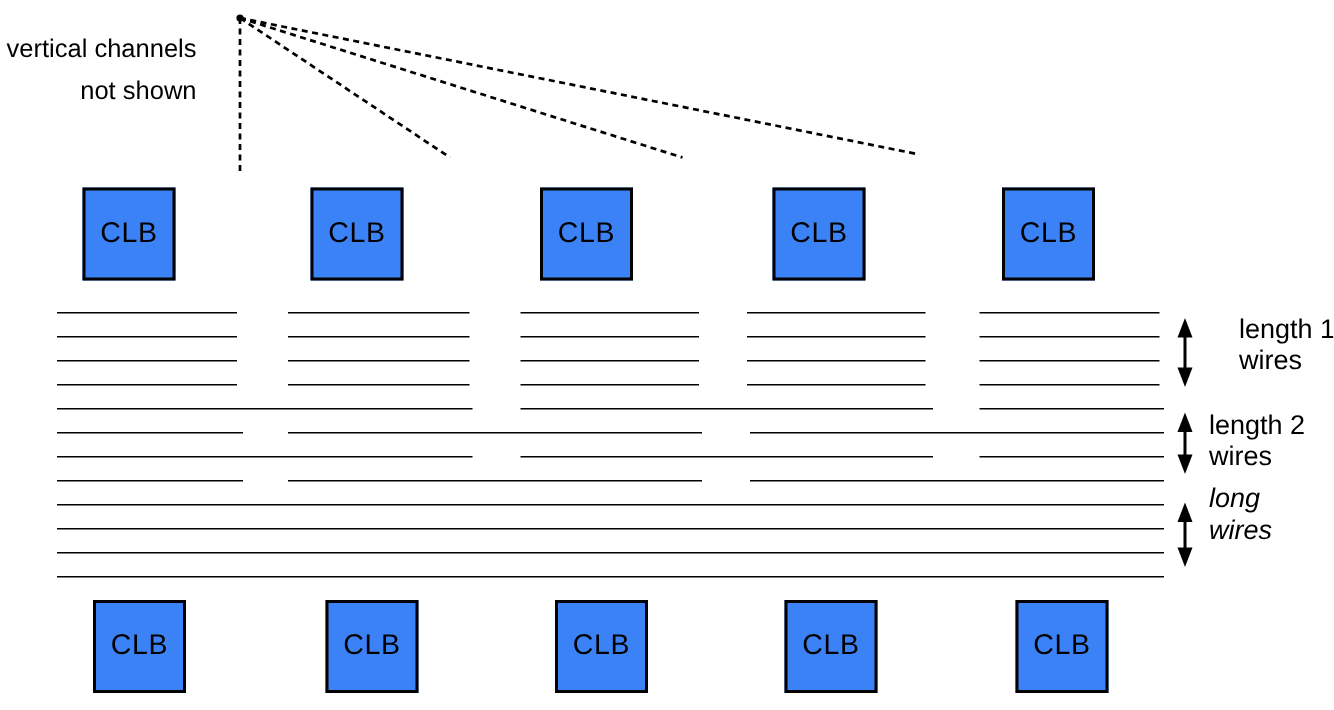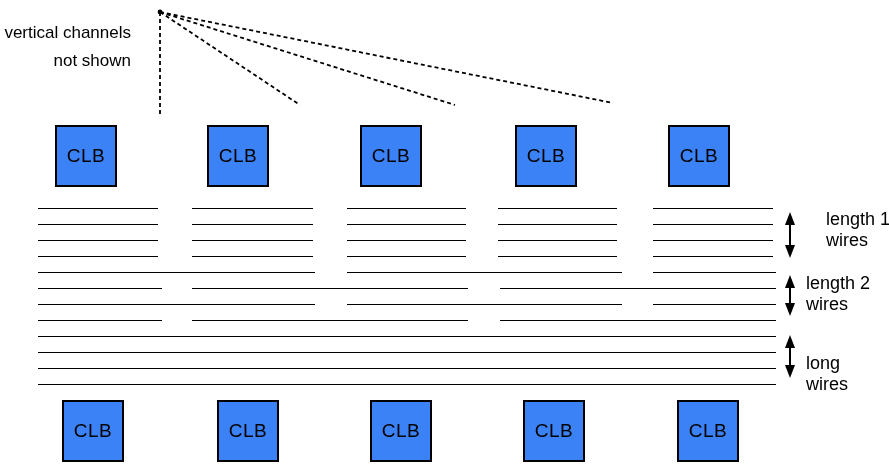--- a/index.html
+++ b/index.html
@@ -157,21 +157,21 @@
       </div>
       <div class="wire-group-label" style="left: 806px; top: 273px;">
         <span>length 2</span>
         <span>wires</span>
       </div>
       <div class="range-arrow" style="left: 784.5px; top: 335px; height: 43px;">
         <div class="arrow-head-up"></div>
         <div class="arrow-stem"></div>
         <div class="arrow-head-down"></div>
       </div>
-      <div class="wire-group-label" style="left: 806px; top: 353px;">
+      <div class="wire-group-label" style="left: 806px; top: 322px; font-style: italic;">
         <span>long</span>
         <span>wires</span>
       </div>
     </div>
   <div id="clbs-bottom">
       <div class="clb" style="left: 62px; top: 400px;">
         <span>CLB</span>
       </div>
       <div class="clb" style="left: 217px; top: 400px;">
         <span>CLB</span>

